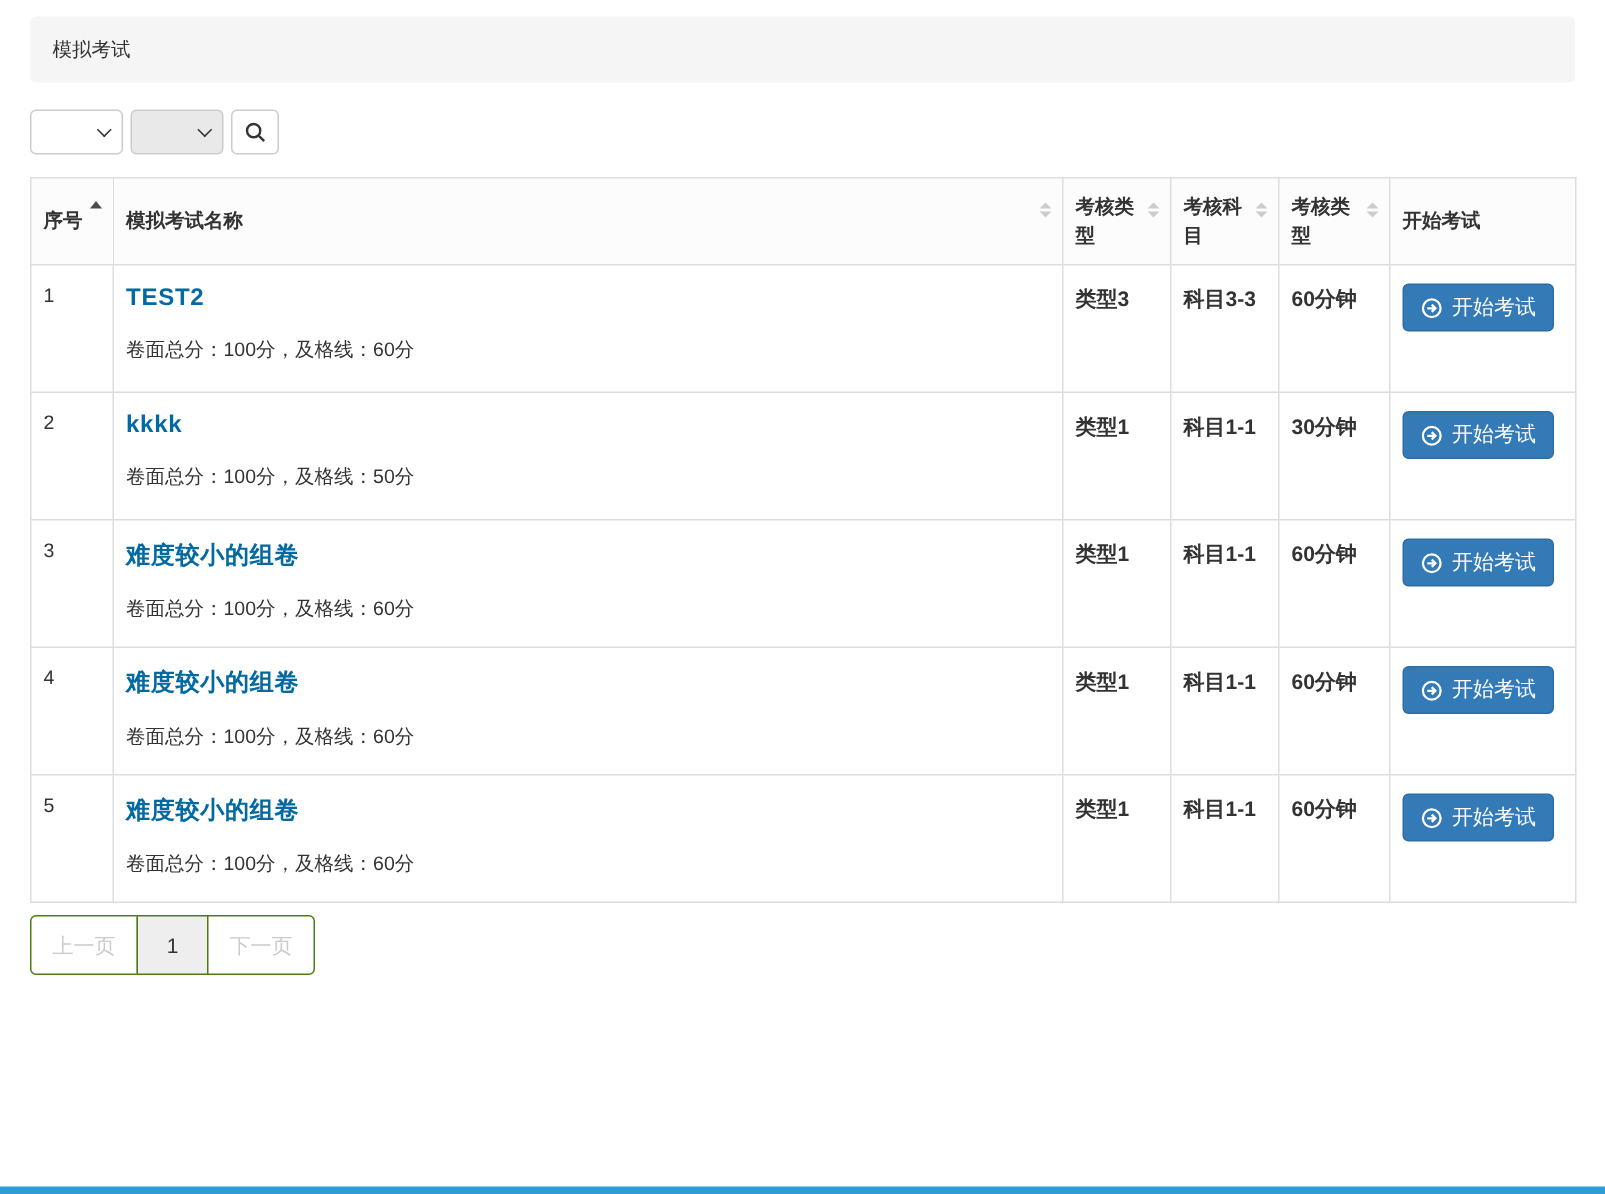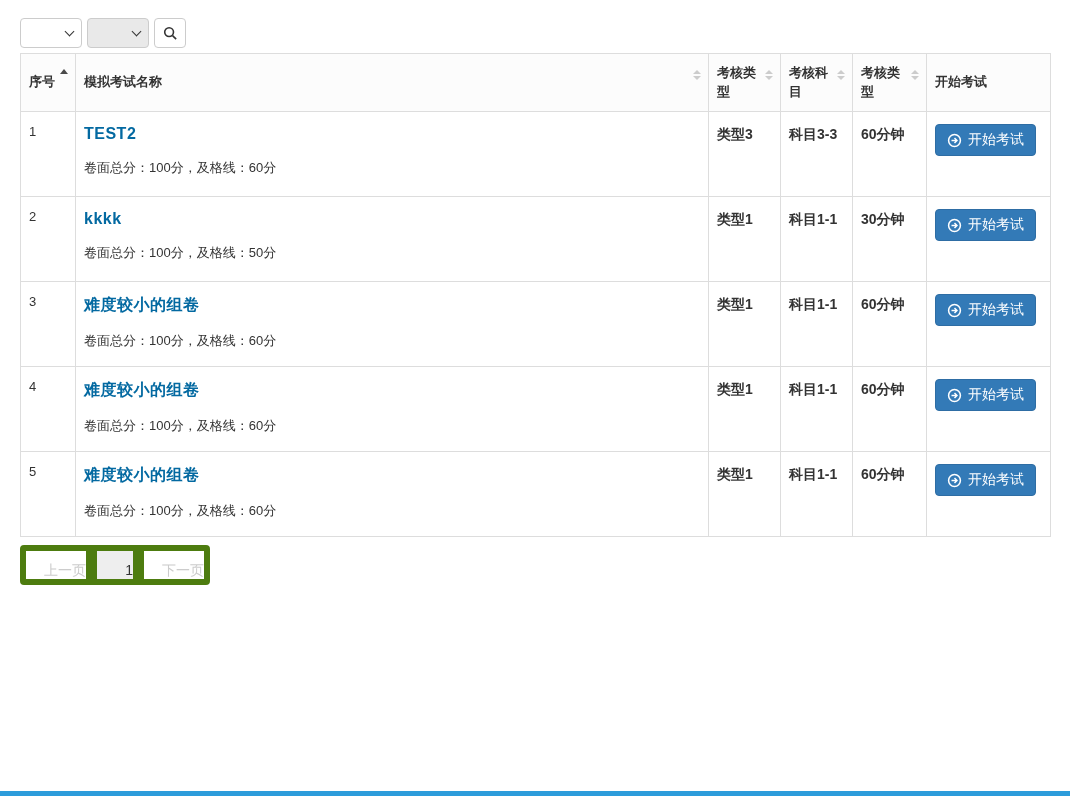--- a/index.html
+++ b/index.html
@@ -44,21 +44,21 @@
     pointer-events: none;
   }
   .search-btn {
     width: 32px; height: 30px;
     border: 1px solid #ccc; border-radius: 4px;
     background: #fff; cursor: pointer;
     display: inline-flex; align-items: center; justify-content: center;
   }
 
   
-  table { width: 100%; border-collapse: collapse; table-layout: fixed; margin-top: 5px; }
+  table { width: 100%; border-collapse: collapse; table-layout: fixed; margin-top: 15px; }
   th, td { border: 1px solid #ddd; }
   col.c-idx { width: 55px; }
   col.c-name { width: 633px; }
   col.c-type { width: 72px; }
   col.c-subj { width: 72px; }
   col.c-time { width: 74px; }
   col.c-act { width: 124px; }
 
   thead th {
     height: 58px;
@@ -94,39 +94,42 @@
     border-radius: 4px; padding: 6px 11px; font-size: 14px;
     cursor: pointer; margin-top: 2px;
     font-family: inherit;
   }
 
   
   .table-footer { display: flex; justify-content: space-between; align-items: flex-start; margin-top: 8px; }
   .records-summary { color: #999; font-size: 14px; padding-top: 14px; }
   .pagination { display: flex; list-style: none; }
   .pagination li {
-    border: 6px solid #4d7c0f; background: #fff;
-    height: 40px; line-height: 38px; text-align: right;
+    border: 1px solid #4d7c0f; background: #fff;
+    height: 40px; line-height: 38px; text-align: center;
     font-size: 14px; margin-left: -1px; cursor: pointer;
     user-select: none;
   }
   .pagination li.pg-prev { width: 72px; border-radius: 4px 0 0 4px; margin-left: 0; }
   .pagination li.pg-page { width: 48px; }
   .pagination li.pg-next { width: 72px; border-radius: 0 4px 4px 0; }
   .pagination li.disabled { color: #ccc; cursor: default; }
   .pagination li.active { background: #eee; color: #333; }
 
   
   .bottom-bar { position: absolute; left: 0; right: 0; bottom: 0; height: 5px; background: #2d9cdb; }
 </style>
 </head>
 <body>
 
 <div class="container">
 
+  <div class="panel-heading">
+    <span>模拟考试</span>
+  </div>
 
   <div class="toolbar">
     <span class="select-wrap">
       <select><option></option></select>
       <span class="chev"></span>
     </span>
     <span class="select-wrap gray">
       <select><option></option></select>
       <span class="chev"></span>
     </span>

